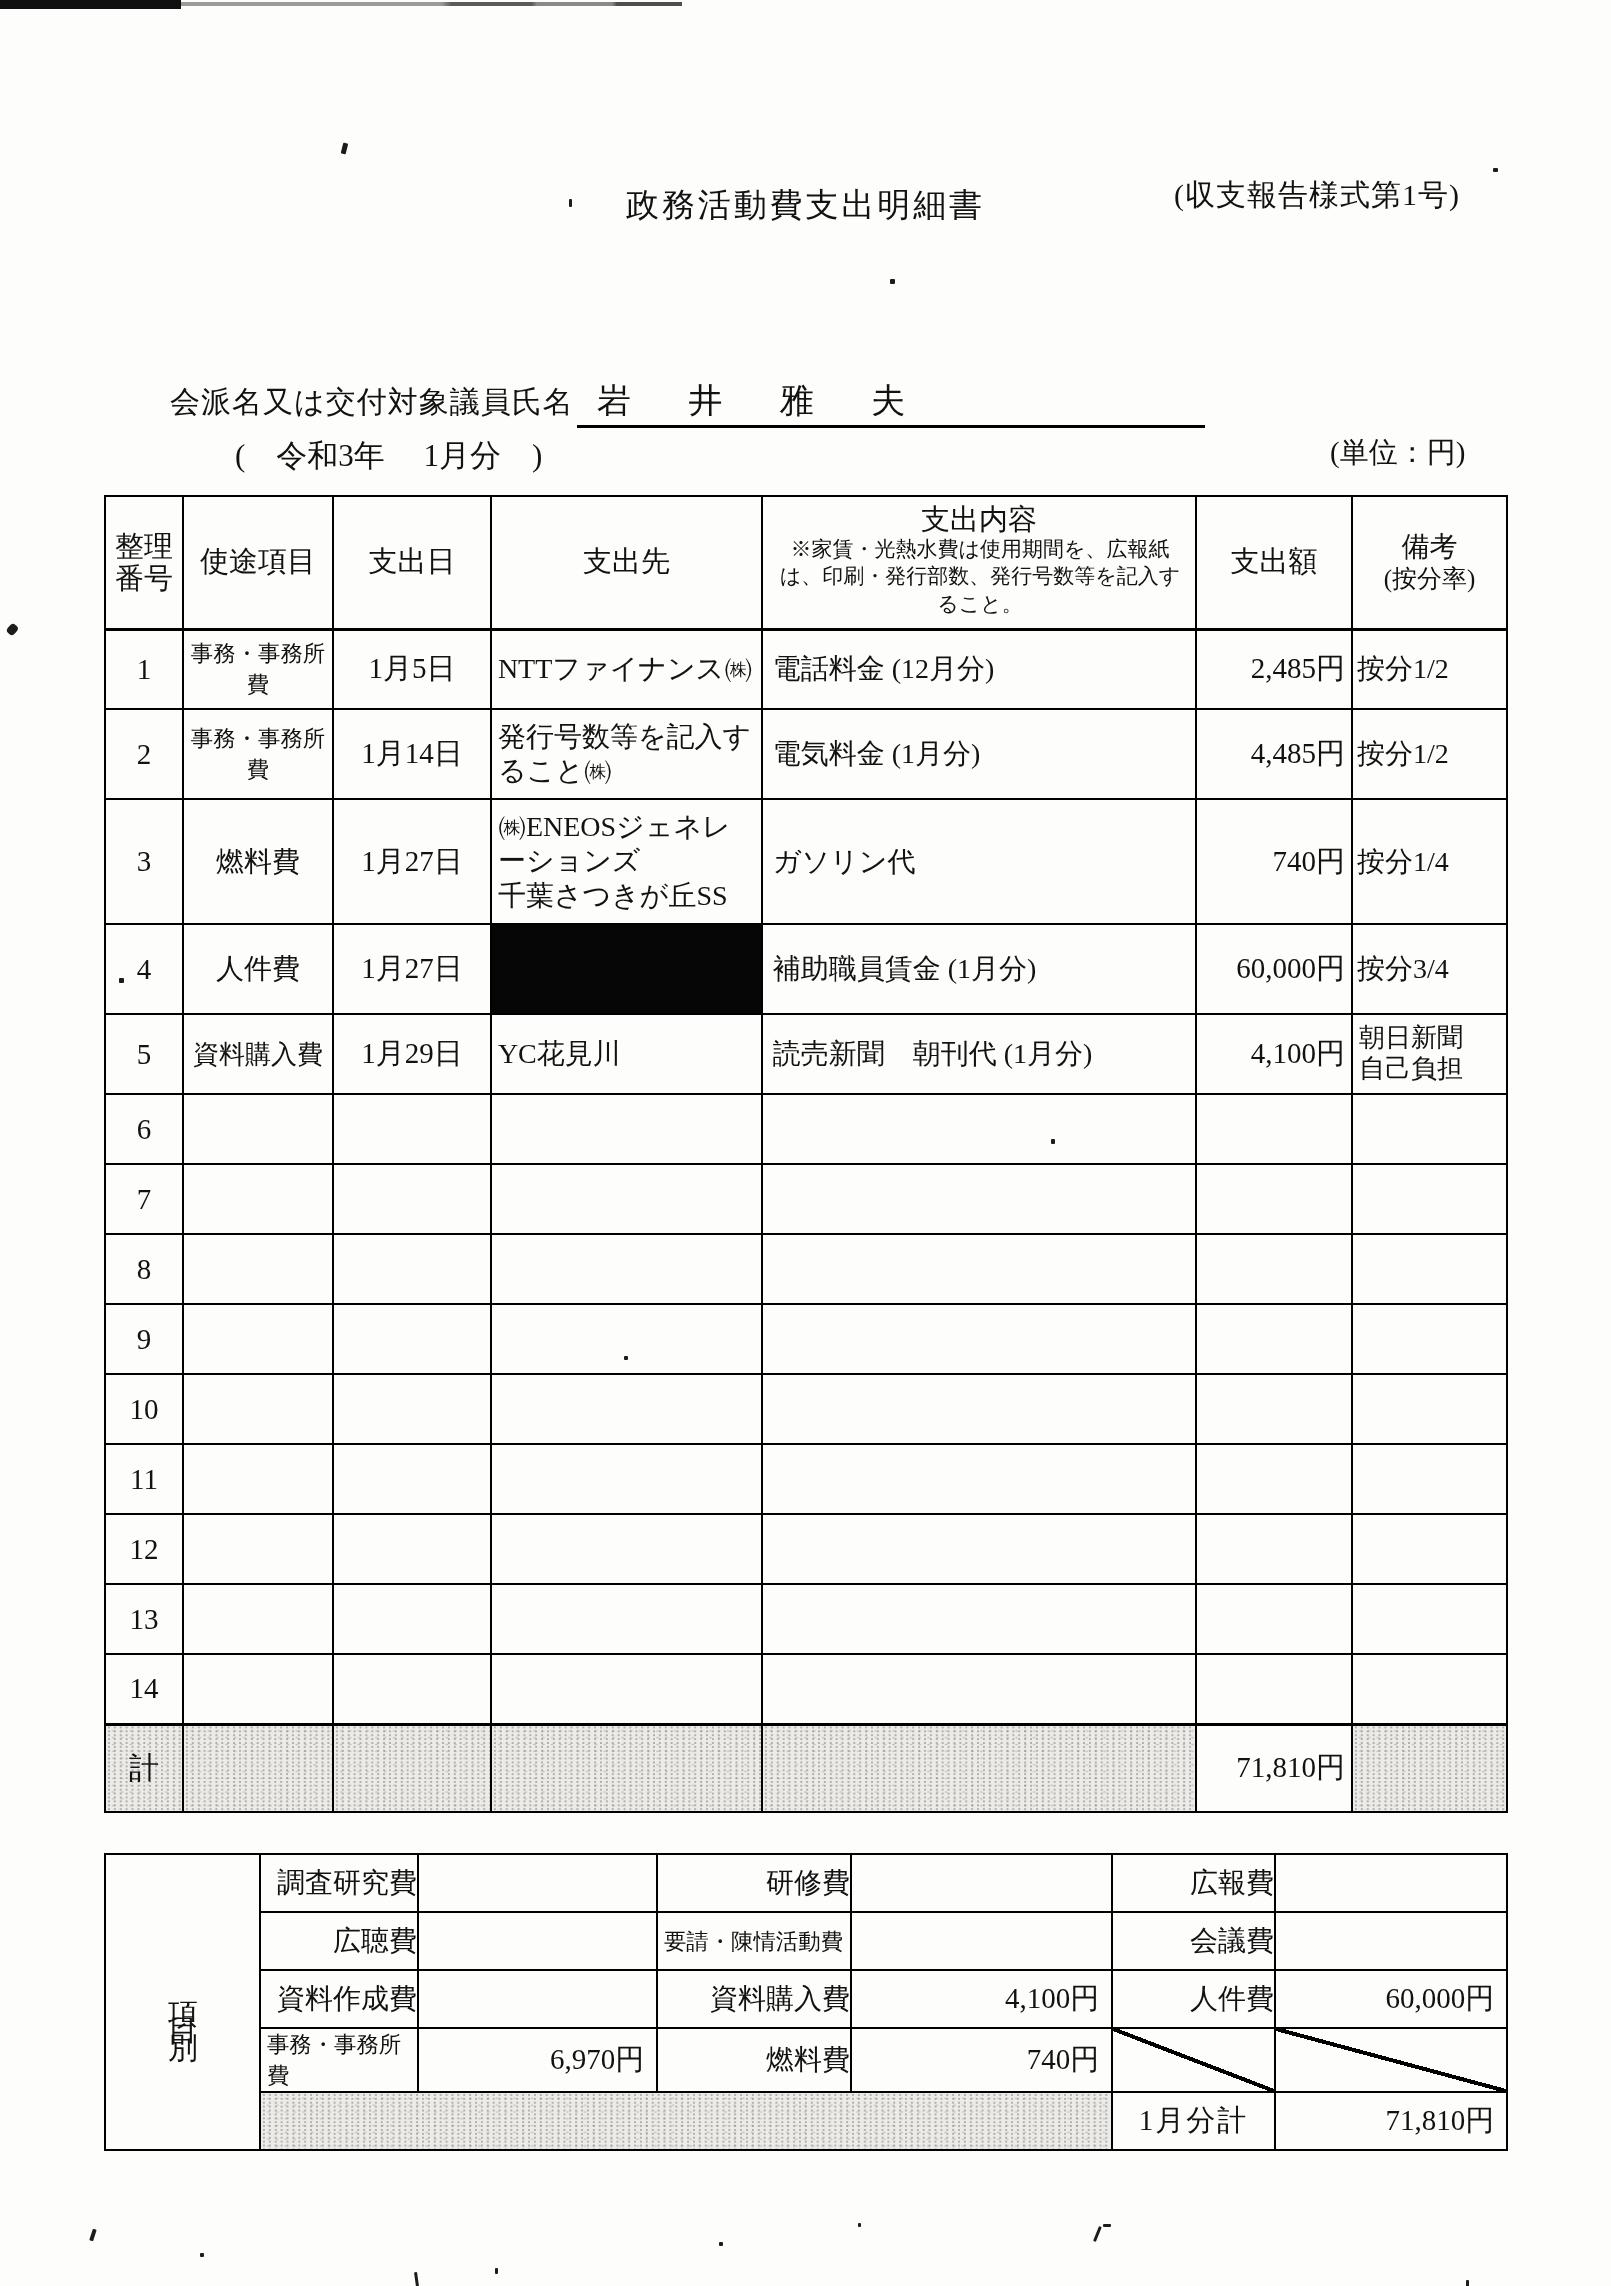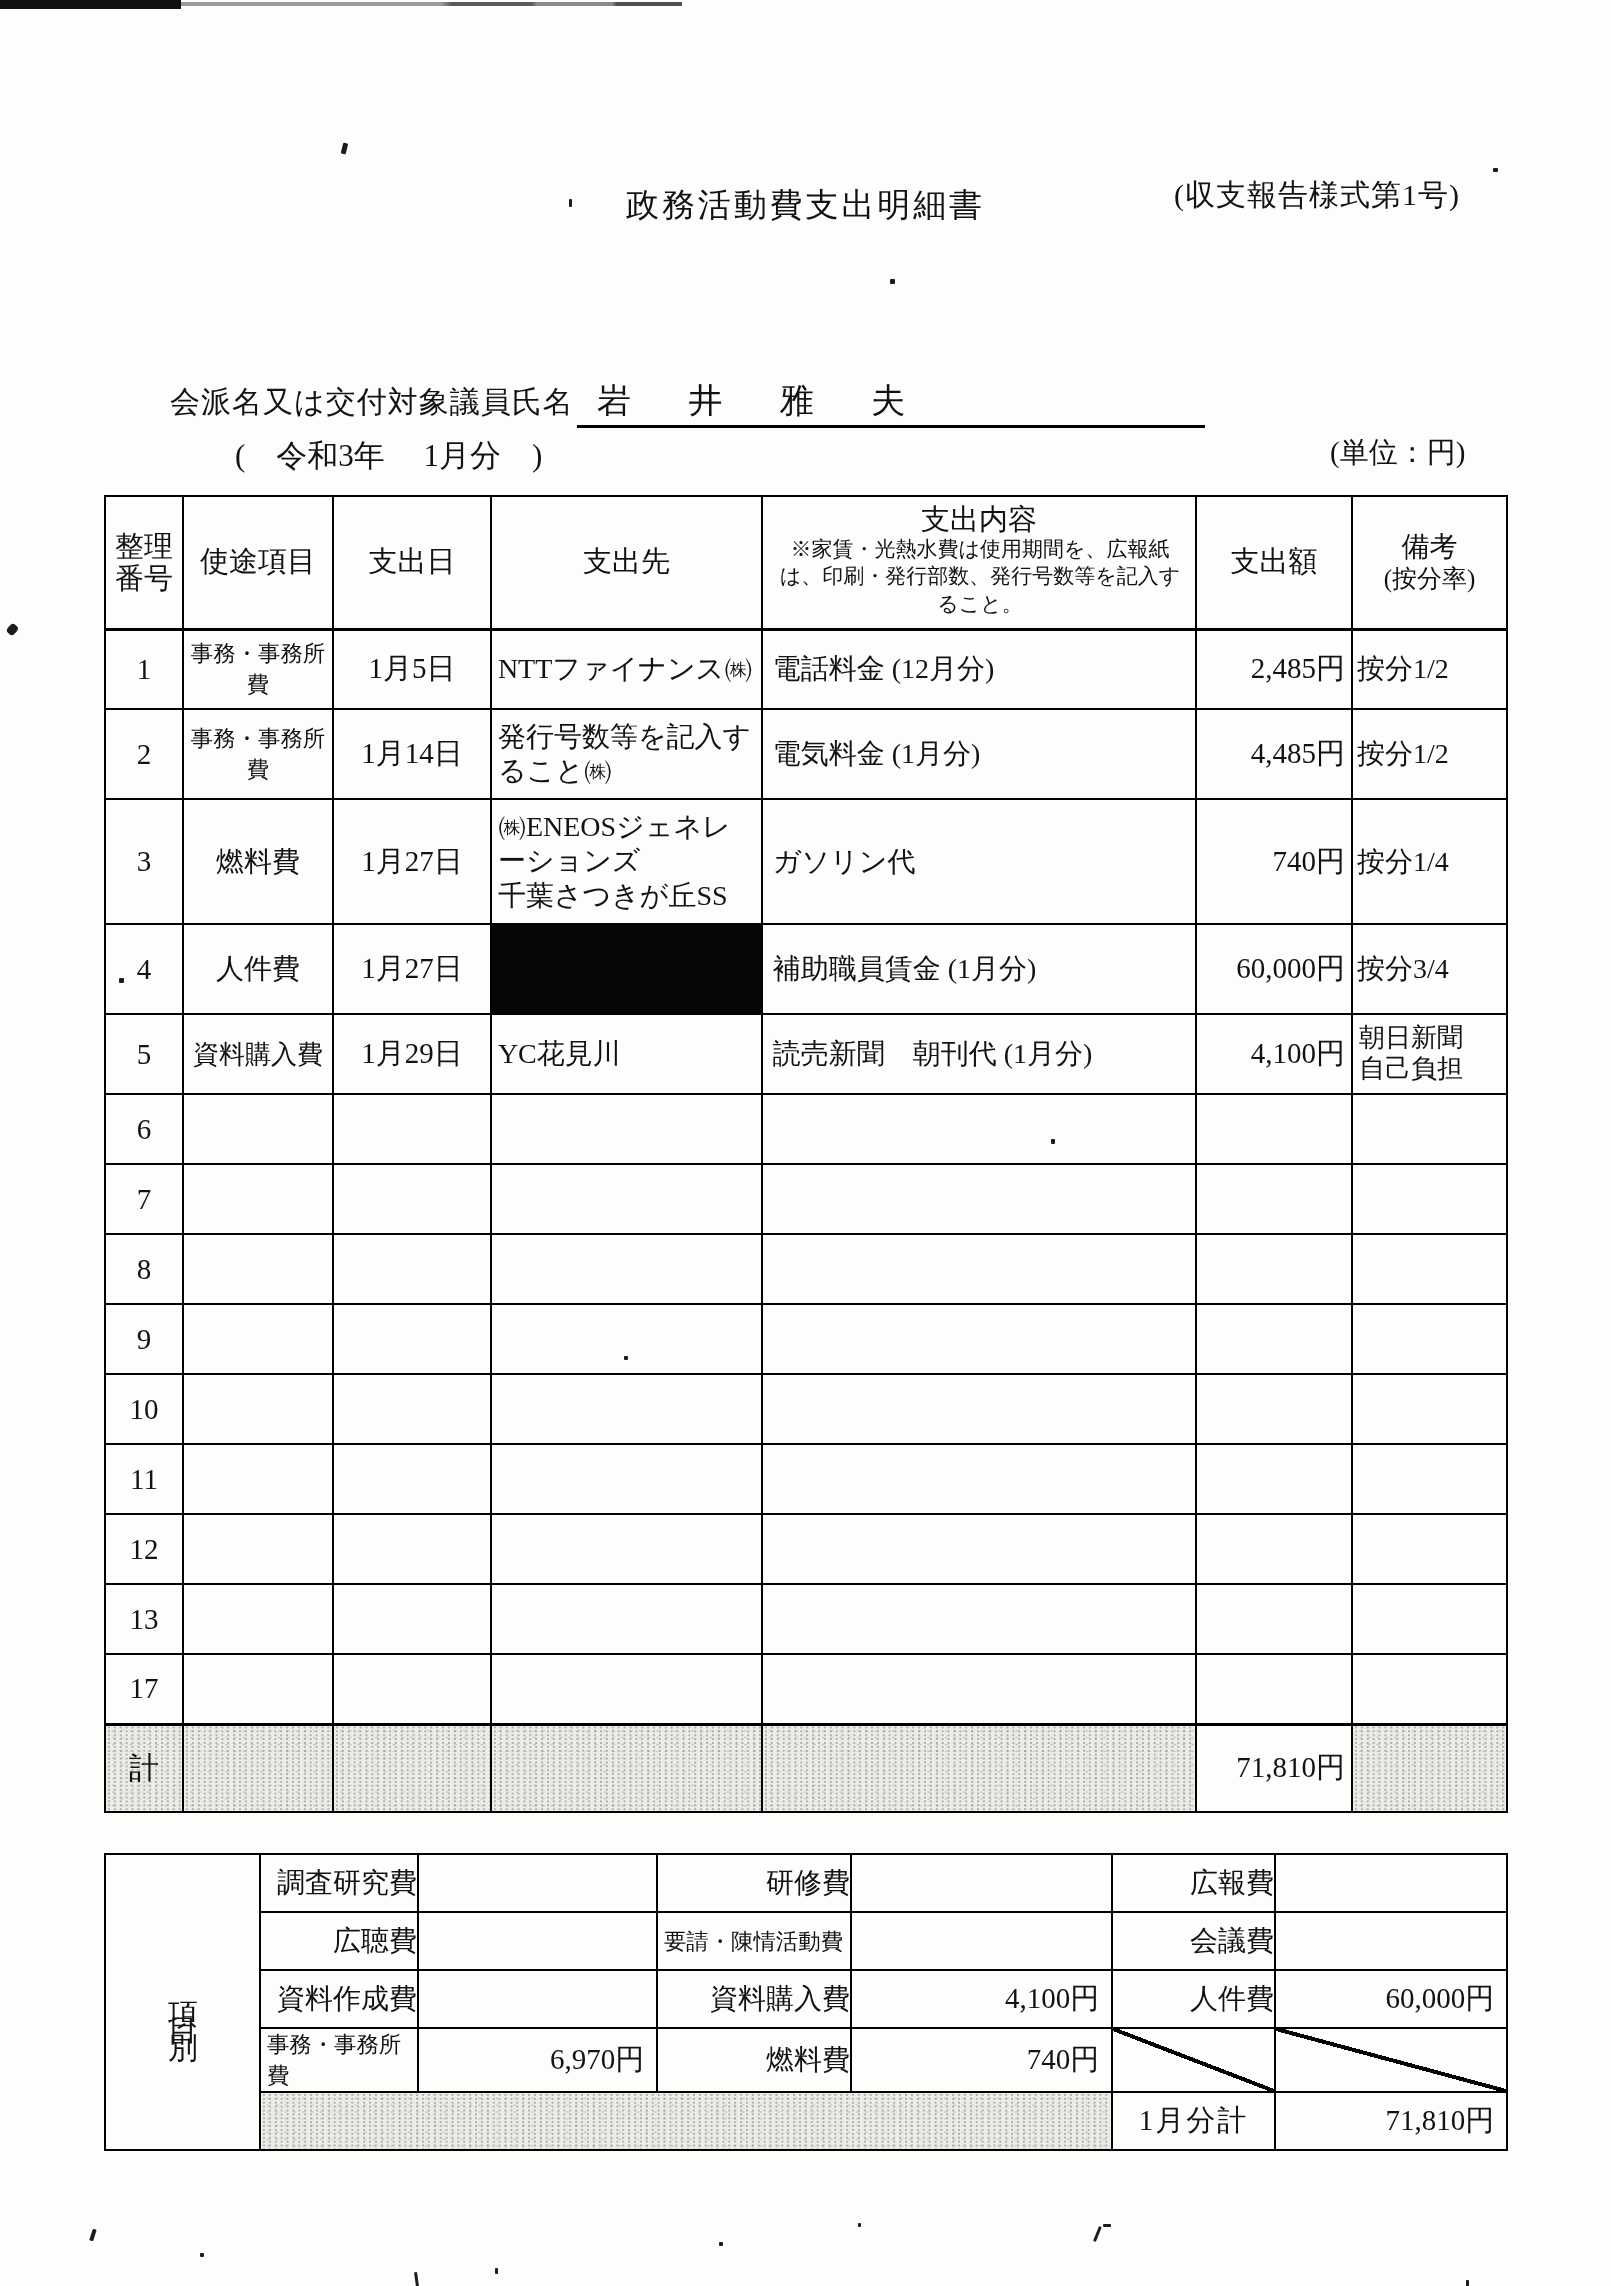--- a/index.html
+++ b/index.html
@@ -241,21 +241,21 @@
     <tr class="re">
       <td class="c-no">13</td>
           <td></td>
           <td></td>
           <td></td>
           <td></td>
           <td></td>
           <td></td>
     </tr>
     <tr class="re">
-      <td class="c-no">17</td>
+      <td class="c-no">14</td>
           <td></td>
           <td></td>
           <td></td>
           <td></td>
           <td></td>
           <td></td>
     </tr>
 
     <tr class="trow">
       <td class="shade shade-label">計</td>

